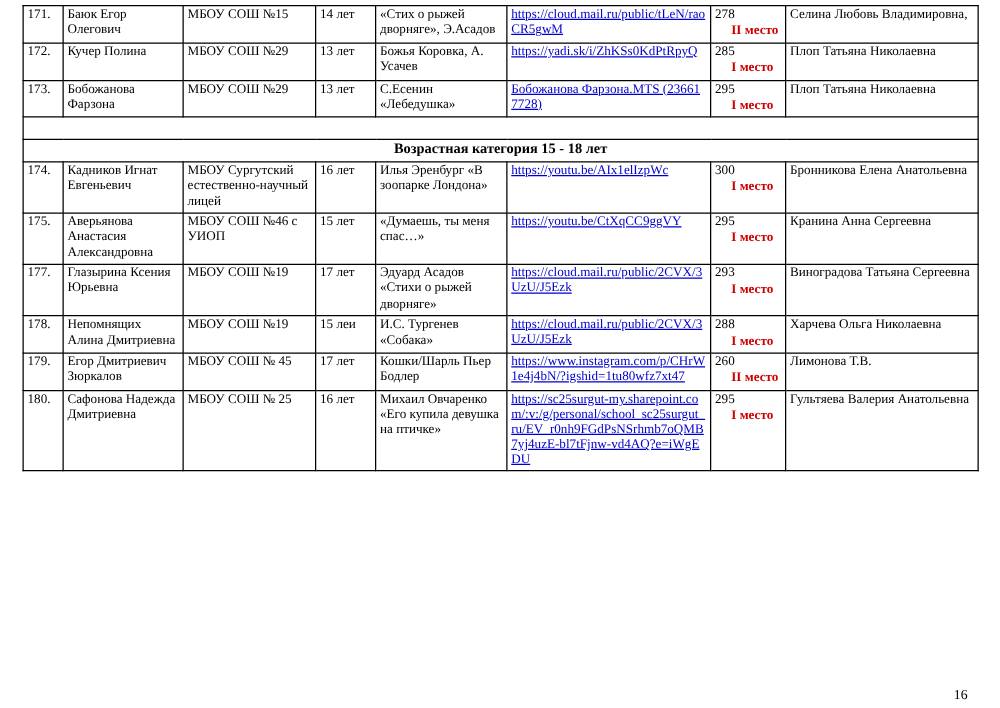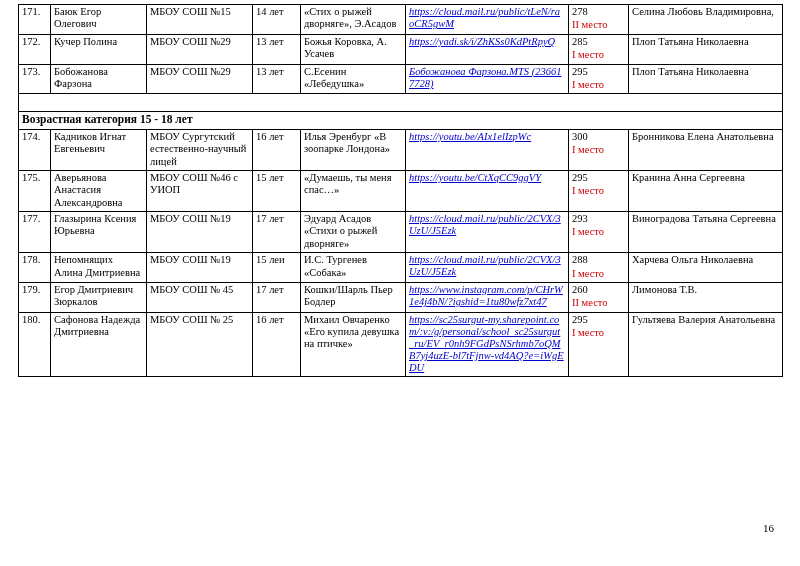--- a/index.html
+++ b/index.html
@@ -45,46 +45,46 @@
   col.c-link   { width: 163px; }
   col.c-score  { width: 60px; }
   col.c-teach  { width: 154px; }
 
   .link {
     color: #0000cc;
     text-decoration: underline;
     display: inline-block;
     word-break: break-all;
     line-height: 1.15;
-    font-style: italic;
   }
   .score-num { display: block; }
   .place {
     display: block;
     color: #cc0000;
-    font-weight: normal;
+    font-weight: bold;
     margin-top: 1px;
+    margin-left: 13px;
   }
   .cat-row td {
-    text-align: left;
+    text-align: center;
     font-weight: bold;
     font-size: 11.5px;
     padding: 4px 0 4px 0;
   }
   .spacer-row td {
     height: 14px;
     border-left: 1px solid #000;
     border-right: 1px solid #000;
     border-top: 1px solid #000;
     border-bottom: 1px solid #000;
   }
   .page-number {
     position: absolute;
     right: 26px;
-    bottom: 32px;
+    bottom: 4px;
     font-size: 11px;
   }
 </style>
 </head>
 <body>
 
 <div class="page">
   <table class="doc-table">
     <colgroup>
       <col class="c-num">

